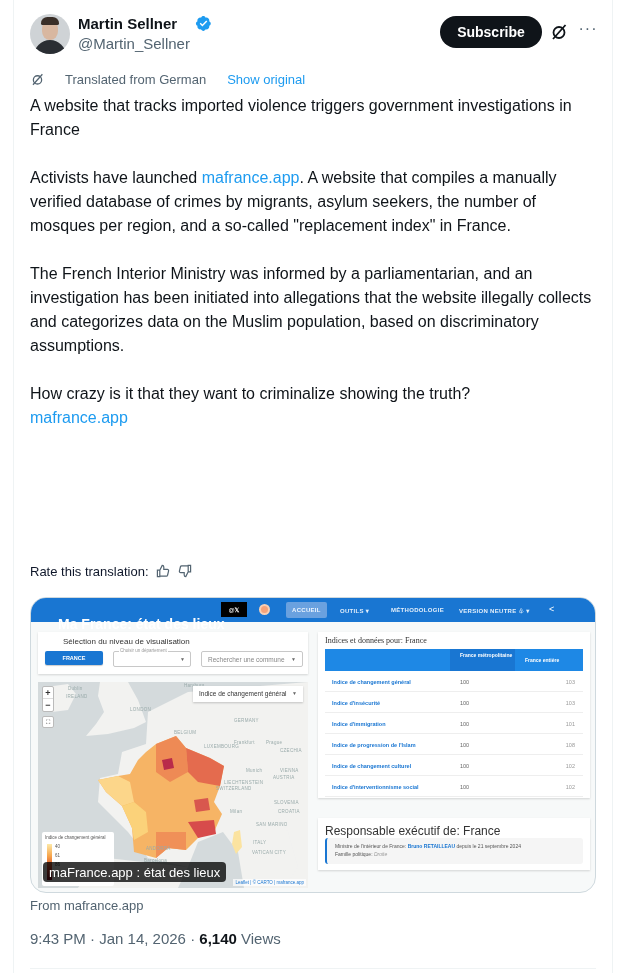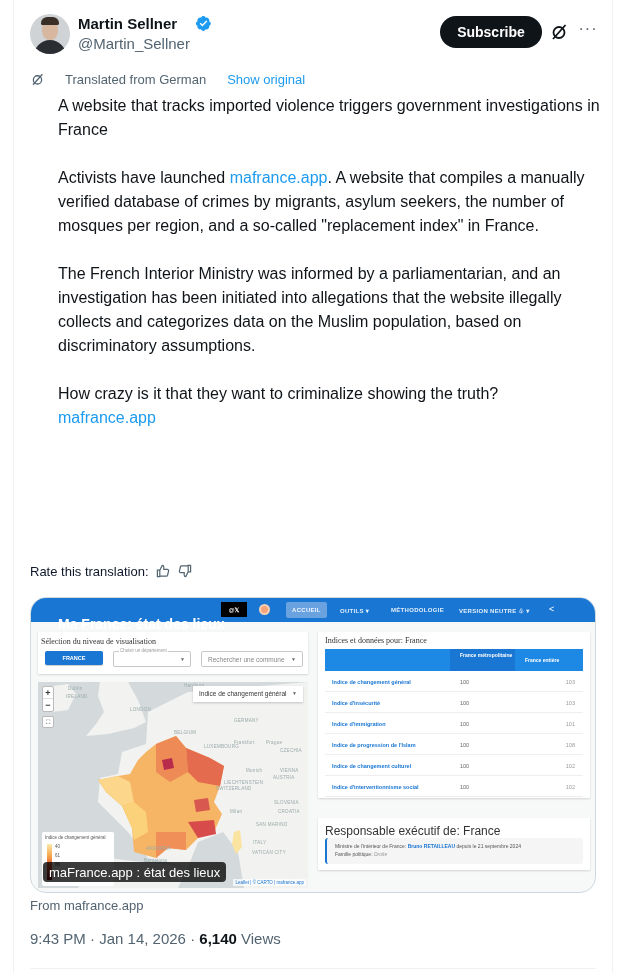--- a/index.html
+++ b/index.html
@@ -14,39 +14,39 @@
   .name-block { position: absolute; left: 48px; top: 1px; }
   .display-name { font-weight: bold; font-size: 15px; color: #0f1419; display: inline-flex; align-items: center; gap: 18px; }
   .verified { width: 17px; height: 17px; }
   .handle { font-size: 15px; color: #536471; margin-top: 2px; }
   .subscribe-btn { position: absolute; left: 410px; top: 2px; width: 102px; height: 32px; border-radius: 16px; background: #0f1419; color: #fff; font-weight: bold; font-size: 14px; display: flex; align-items: center; justify-content: center; border: none; cursor: pointer; }
   .grok-btn { position: absolute; left: 519px; top: 8px; width: 20px; height: 20px; }
   .more-btn { position: absolute; left: 548px; top: 8px; width: 20px; height: 20px; color: #536471; font-size: 16px; line-height: 14px; text-align: center; letter-spacing: 1px; }
   .translated { position: absolute; left: 30px; top: 72px; font-size: 13px; color: #536471; display: flex; align-items: center; gap: 20px; }
   .translated .show-orig { color: #1d9bf0; cursor: pointer; margin-left: 1px; }
   .tweet-text { position: absolute; left: 30px; top: 94px; width: 570px; font-size: 16px; line-height: 24px; color: #0f1419; }
-  .tweet-text p { margin-bottom: 24px; margin-left: 28px; }
+  .tweet-text p { margin-bottom: 24px; }
   .tweet-text p.last { margin-bottom: 0; }
   .tweet-text a { color: #1d9bf0; text-decoration: none; }
   .rate { position: absolute; left: 30px; top: 563px; font-size: 13px; color: #0f172a; display: flex; align-items: center; gap: 6px; }
   .rate svg { width: 16px; height: 16px; }
 
   
   .card { position: absolute; left: 30px; top: 597px; width: 566px; height: 296px; border: 1px solid #cfd9de; border-radius: 16px; overflow: hidden; background: #f7f9f9; }
   .site-bar { position: absolute; left: 0; top: 0; width: 100%; height: 24px; background: #1976d2; color: #fff; }
   .site-title { position: absolute; left: 27px; top: 18px; font-size: 14px; font-weight: bold; }
   .x-badge { position: absolute; left: 190px; top: 4px; width: 26px; height: 15px; background: #000; color: #fff; font-size: 6px; display: flex; align-items: center; justify-content: center; font-weight: bold; }
   .bug-icon { position: absolute; left: 228px; top: 6px; width: 11px; height: 11px; border-radius: 50%; background: #f6a37a; border: 2px solid #f8d0b5; }
   .nav-item { position: absolute; top: 4px; height: 16px; font-size: 6px; font-weight: bold; display: flex; align-items: center; padding: 0 6px; letter-spacing: 0.3px; color: #e3effb; }
   .nav-item.active { background: #6aa1df; color: #eef6ff; border-radius: 2px; }
   .share-icon { position: absolute; left: 518px; top: 6px; font-size: 9px; color: #fff; }
 
   .panel { position: absolute; background: #fff; box-shadow: 0 1px 2px rgba(0,0,0,0.15); }
   .sel-panel { left: 7px; top: 34px; width: 270px; height: 42px; }
-  .sel-label { position: absolute; left: 3px; top: 5px; font-size: 8px; color: #333; font-family: Liberation Serif, serif; }
+  .sel-label { position: absolute; left: 25px; top: 5px; font-size: 8px; color: #333; }
   .france-btn { position: absolute; left: 7px; top: 19px; width: 58px; height: 14px; background: #1976d2; color: #fff; font-size: 5.5px; font-weight: bold; display: flex; align-items: center; justify-content: center; border-radius: 2px; box-shadow: 0 1px 1px rgba(0,0,0,0.2); }
   .dept-select { position: absolute; left: 75px; top: 19px; width: 78px; height: 16px; border: 1px solid #c8c8c8; border-radius: 2px; }
   .dept-select .lbl { position: absolute; left: 5px; top: -4px; background: #fff; font-size: 4.5px; color: #999; padding: 0 1px; }
   .dept-select .arrow { position: absolute; right: 5px; top: 4px; font-size: 5px; color: #666; }
   .commune-select { position: absolute; left: 163px; top: 19px; width: 102px; height: 16px; border: 1px solid #c8c8c8; border-radius: 2px; font-size: 6.5px; color: #888; padding: 4px 0 0 6px; }
   .commune-select .arrow { position: absolute; right: 6px; top: 4px; font-size: 5px; color: #666; }
 
   .map { position: absolute; left: 7px; top: 84px; width: 270px; height: 206px; background: #d4dadc; overflow: hidden; }
   .map-lbl { position: absolute; font-size: 4.5px; color: #9aa; letter-spacing: 0.3px; }
   .zoom-ctrl { position: absolute; left: 4px; top: 4px; width: 12px; height: 26px; background: #fff; border: 1px solid #bbb; border-radius: 2px; font-size: 9px; font-weight: bold; text-align: center; line-height: 12px; color: #333; }

